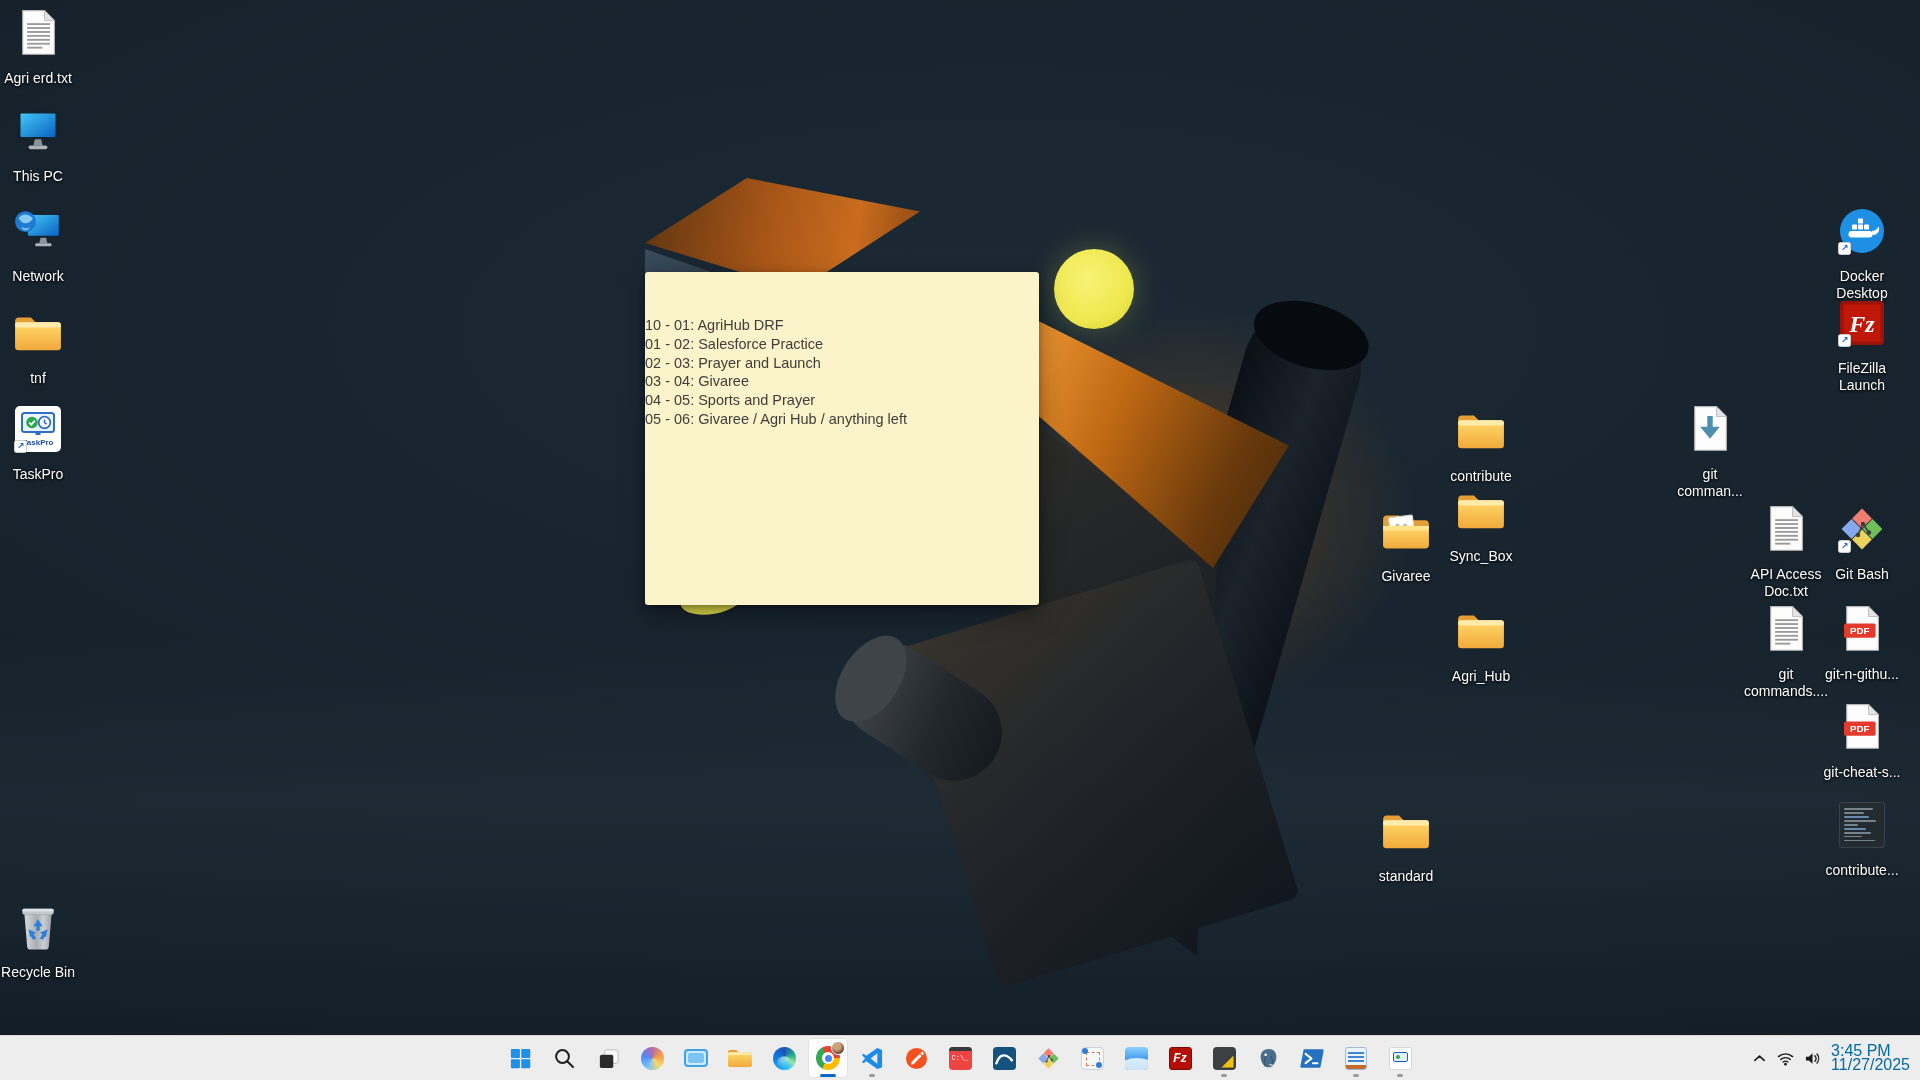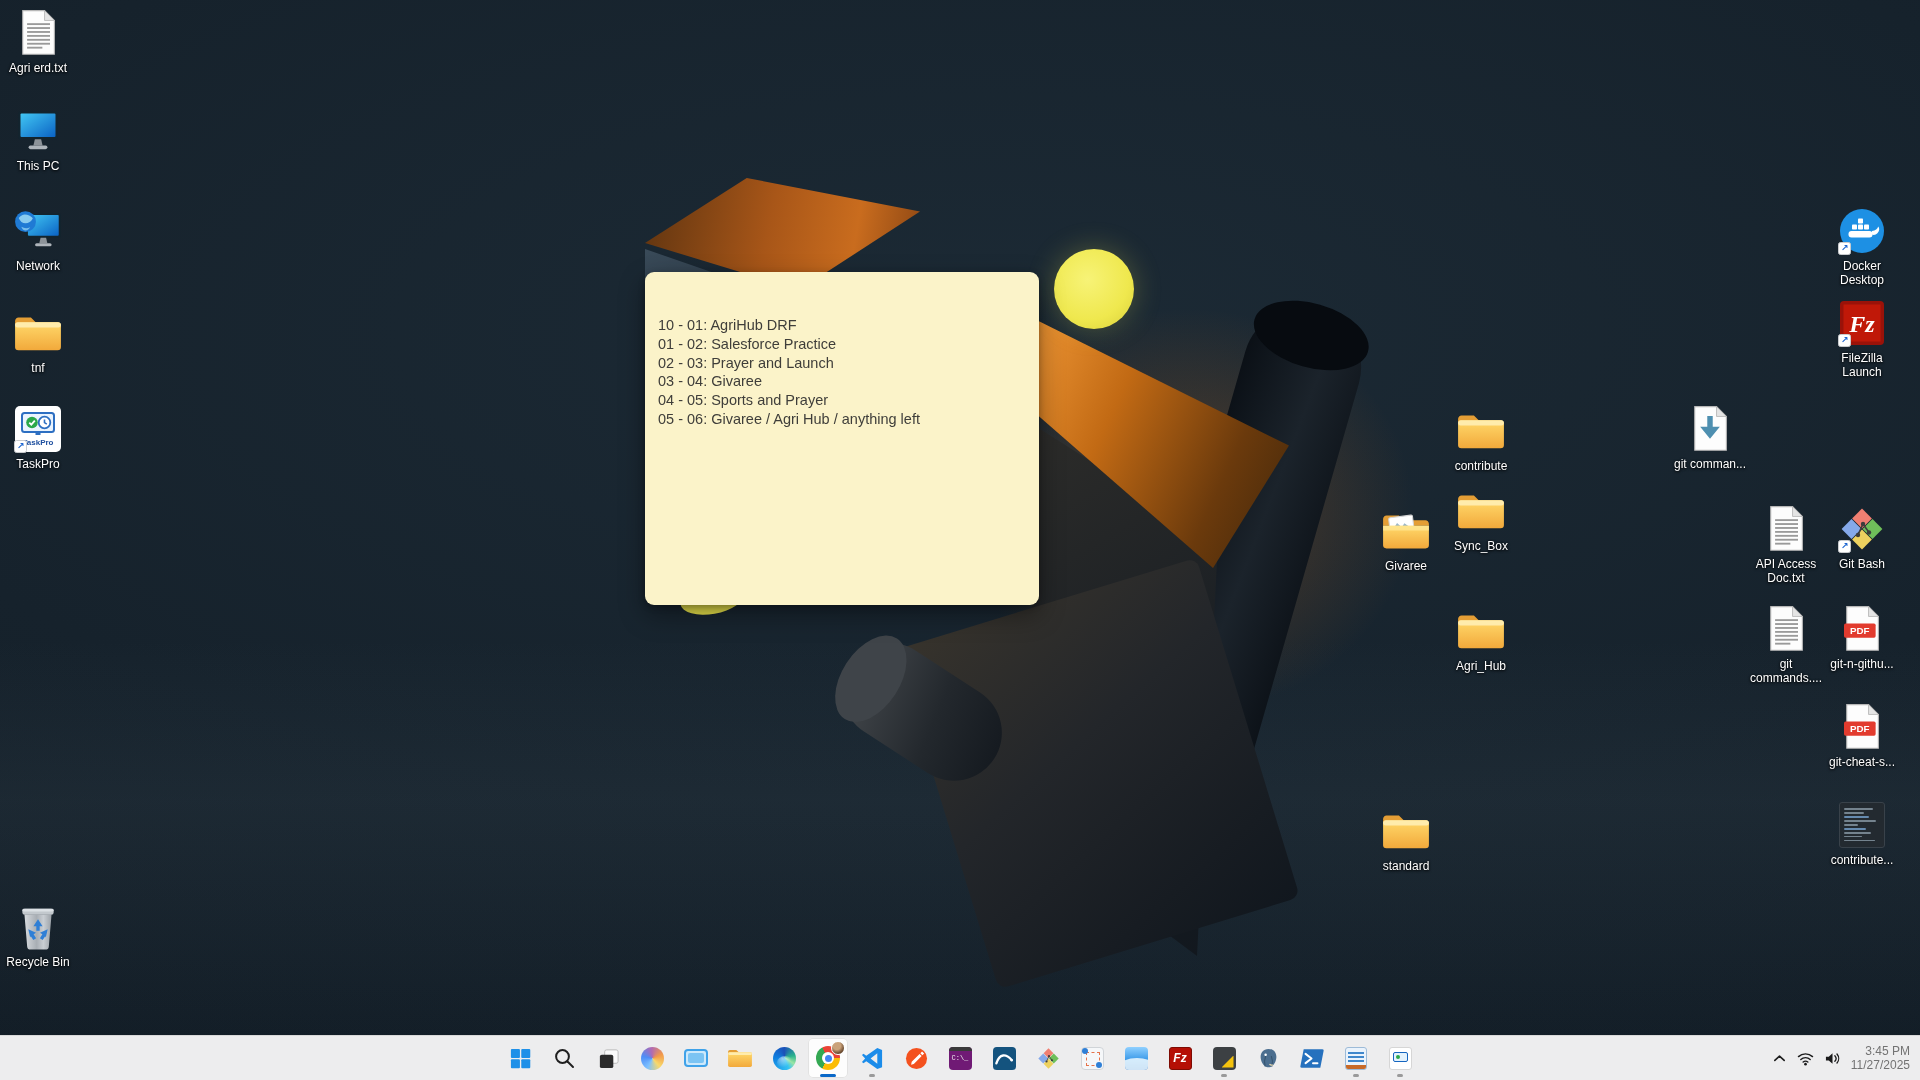--- a/index.html
+++ b/index.html
@@ -38,70 +38,70 @@
   .cubeC{left:940px;top:596px;width:315px;height:355px;border-radius:10px;
         transform:rotate(-17deg);
         background:linear-gradient(155deg,#37332c 0%,#23262a 42%,#11171e 100%);}
   .cylA{left:836px;top:664px;width:172px;height:96px;border-radius:48px;
         transform:rotate(33deg);
         background:linear-gradient(80deg,#484c50,#23282d 58%,#14191f);}
   .cylA::before{content:"";position:absolute;left:-4px;top:0;width:58px;height:96px;
         border-radius:50%;background:#3f4449;}
   
   .note{position:absolute;left:645px;top:272px;width:394px;height:333px;z-index:5;
-        background:#FBF3C9;border-radius:9px;box-sizing:border-box;
+        background:#FBF3C9;border-radius:3px;box-sizing:border-box;
         box-shadow:0 10px 26px rgba(0,0,0,.38),0 2px 6px rgba(0,0,0,.25);
-        padding:44px 14px 0 13px;}
+        padding:44px 14px 0 0;}
   .note .line{font-size:14.5px;line-height:18.8px;color:#3f3e3a;white-space:nowrap;}
   
   .dicon{position:absolute;width:86px;display:flex;flex-direction:column;align-items:center;z-index:4;}
   .dicon .img{width:50px;height:50px;position:relative;display:flex;align-items:center;justify-content:center;}
-  .dicon .lbl{margin-top:3px;font-size:12px;color:#fff;text-align:center;line-height:1.18;
+  .dicon .lbl{margin-top:12px;font-size:14px;color:#fff;text-align:center;line-height:1.18;
         max-width:84px;text-shadow:0 1px 3px rgba(0,0,0,.95),0 0 2px rgba(0,0,0,.65);}
   .shortcut{position:absolute;left:1px;bottom:1px;width:13px;height:13px;background:#fff;
         border:1px solid #c9cbce;border-radius:2.5px;box-sizing:border-box;
         font-family:"DejaVu Sans",sans-serif;font-size:9px;line-height:10px;font-weight:bold;
         color:#1e66d0;text-align:center;}
   .thumb-dark{width:46px;height:46px;border-radius:3px;background:#232a30;border:1px solid #39424a;
         padding:5px 4px;box-sizing:border-box;display:flex;flex-direction:column;gap:2.4px;}
   .thumb-dark i{display:block;height:1.6px;background:#9fb3c2;opacity:.65;border-radius:1px;}
   .thumb-dark i.b{background:#76a3d0;opacity:.8;}
   
   .taskbar{position:absolute;left:0;right:0;bottom:0;height:44px;background:#ededee;
         border-top:1px solid #d9d9d9;z-index:10;display:flex;align-items:center;justify-content:center;}
   .tb-center{display:flex;gap:4px;align-items:center;}
   .tb-btn{width:40px;height:40px;border-radius:5px;position:relative;
         display:flex;align-items:center;justify-content:center;}
   .tb-btn.active{background:#fdfdfd;box-shadow:inset 0 0 0 1px #e2e2e2;}
   .ind{position:absolute;bottom:1px;left:50%;transform:translateX(-50%);
         width:6px;height:3px;border-radius:2px;background:#9a9a9a;}
   .tb-btn.active .ind{width:16px;background:#0a68c8;}
   .tray{position:absolute;right:10px;bottom:0;height:44px;display:flex;align-items:center;gap:10px;z-index:11;}
-  .clock{font-size:12px;line-height:14.5px;text-align:right;color:#737373;}
+  .clock{font-size:16px;line-height:14.5px;text-align:left;color:#0369a1;}
   .avatarb{position:absolute;right:3px;top:3px;width:12px;height:12px;border-radius:50%;
         border:1.5px solid #fff;background:radial-gradient(circle at 40% 32%,#caa27a 0 35%,#6b4a2f 70%,#2e2014);}
   .chrome-ball{width:24px;height:24px;border-radius:50%;position:relative;
         background:conic-gradient(from 90deg,#FBBC05 0 120deg,#34A853 120deg 240deg,#EA4335 240deg 360deg);}
   .chrome-ball::before{content:"";position:absolute;left:6px;top:6px;width:12px;height:12px;
         border-radius:50%;background:#fff;}
   .chrome-ball::after{content:"";position:absolute;left:8.5px;top:8.5px;width:7px;height:7px;
         border-radius:50%;background:#4285F4;}
   .copilot{width:23px;height:23px;border-radius:50%;
         background:conic-gradient(from 210deg,#7cc0ff,#4d8df7,#b06ab3,#f2994a,#f8d96b,#7cc0ff);}
   .edge{width:23px;height:23px;border-radius:50%;position:relative;overflow:hidden;
         background:conic-gradient(from 160deg at 50% 45%,#35c3f3,#0d7edf 30%,#1b4fb8 55%,#2bb48c 78%,#9be5a4 90%,#35c3f3);}
   .edge::after{content:"";position:absolute;left:4px;top:9px;width:16px;height:13px;border-radius:50%;
         background:radial-gradient(circle at 35% 20%,rgba(255,255,255,.55),rgba(255,255,255,0) 60%);}
   .fzsq{width:23px;height:23px;border-radius:3px;background:#b50f05;border:1.5px solid #7e0b03;
         color:#fff;font-weight:bold;font-style:italic;font-size:12px;display:flex;
         align-items:center;justify-content:center;box-sizing:border-box;}
   .darkyel{width:23px;height:23px;border-radius:4px;background:#3c4043;position:relative;overflow:hidden;}
   .darkyel::after{content:"";position:absolute;right:2px;bottom:2px;width:12px;height:12px;
         background:#f4c20d;clip-path:polygon(100% 0,100% 100%,0 100%);}
-  .terminal{width:23px;height:23px;border-radius:4px;background:#701a75;position:relative;overflow:hidden;}
+  .terminal{width:23px;height:23px;border-radius:4px;background:#ef4444;position:relative;overflow:hidden;}
   .terminal::before{content:"";position:absolute;top:0;left:0;right:0;height:4px;background:#3a3a3a;}
   .terminal span{position:absolute;left:3px;top:7px;color:#eee;font-size:7px;
         font-family:"Liberation Mono",monospace;}
   .notesic{width:22px;height:23px;border-radius:3px;background:#eaf3fc;border:1px solid #9dbbd8;
         position:relative;overflow:hidden;box-sizing:border-box;}
   .notesic::before{content:"";position:absolute;left:2px;right:2px;top:4px;height:12px;
         background:repeating-linear-gradient(180deg,#3f87cc 0 1.8px,rgba(0,0,0,0) 1.8px 4px);}
   .notesic::after{content:"";position:absolute;left:0;right:0;bottom:0;height:3.5px;background:#c86a28;}
   .snip{width:23px;height:23px;border-radius:4px;background:#f5f7f9;border:1px solid #d0d4d8;
         position:relative;box-sizing:border-box;}

